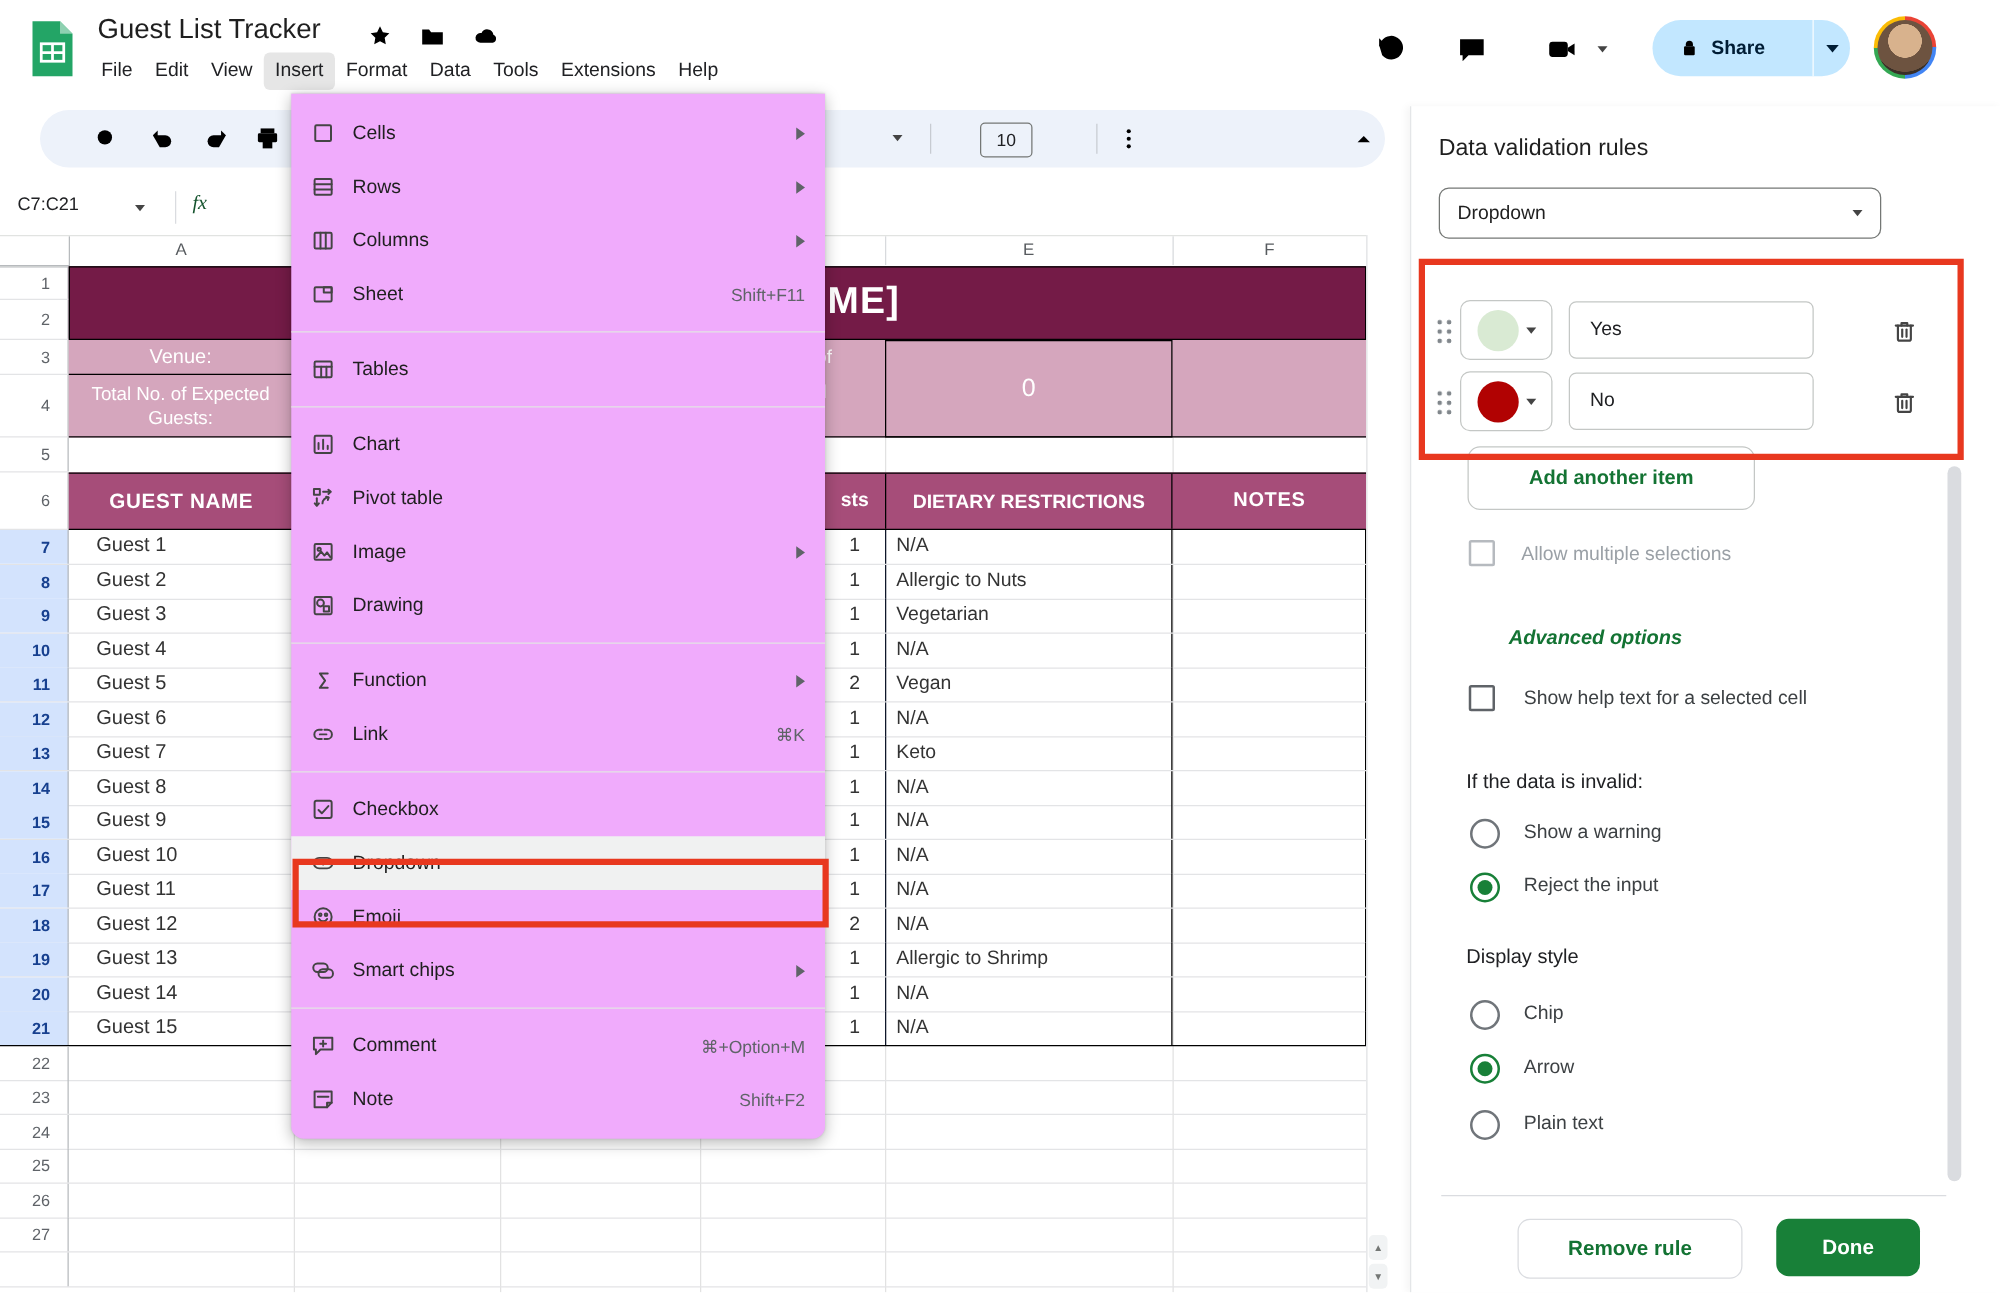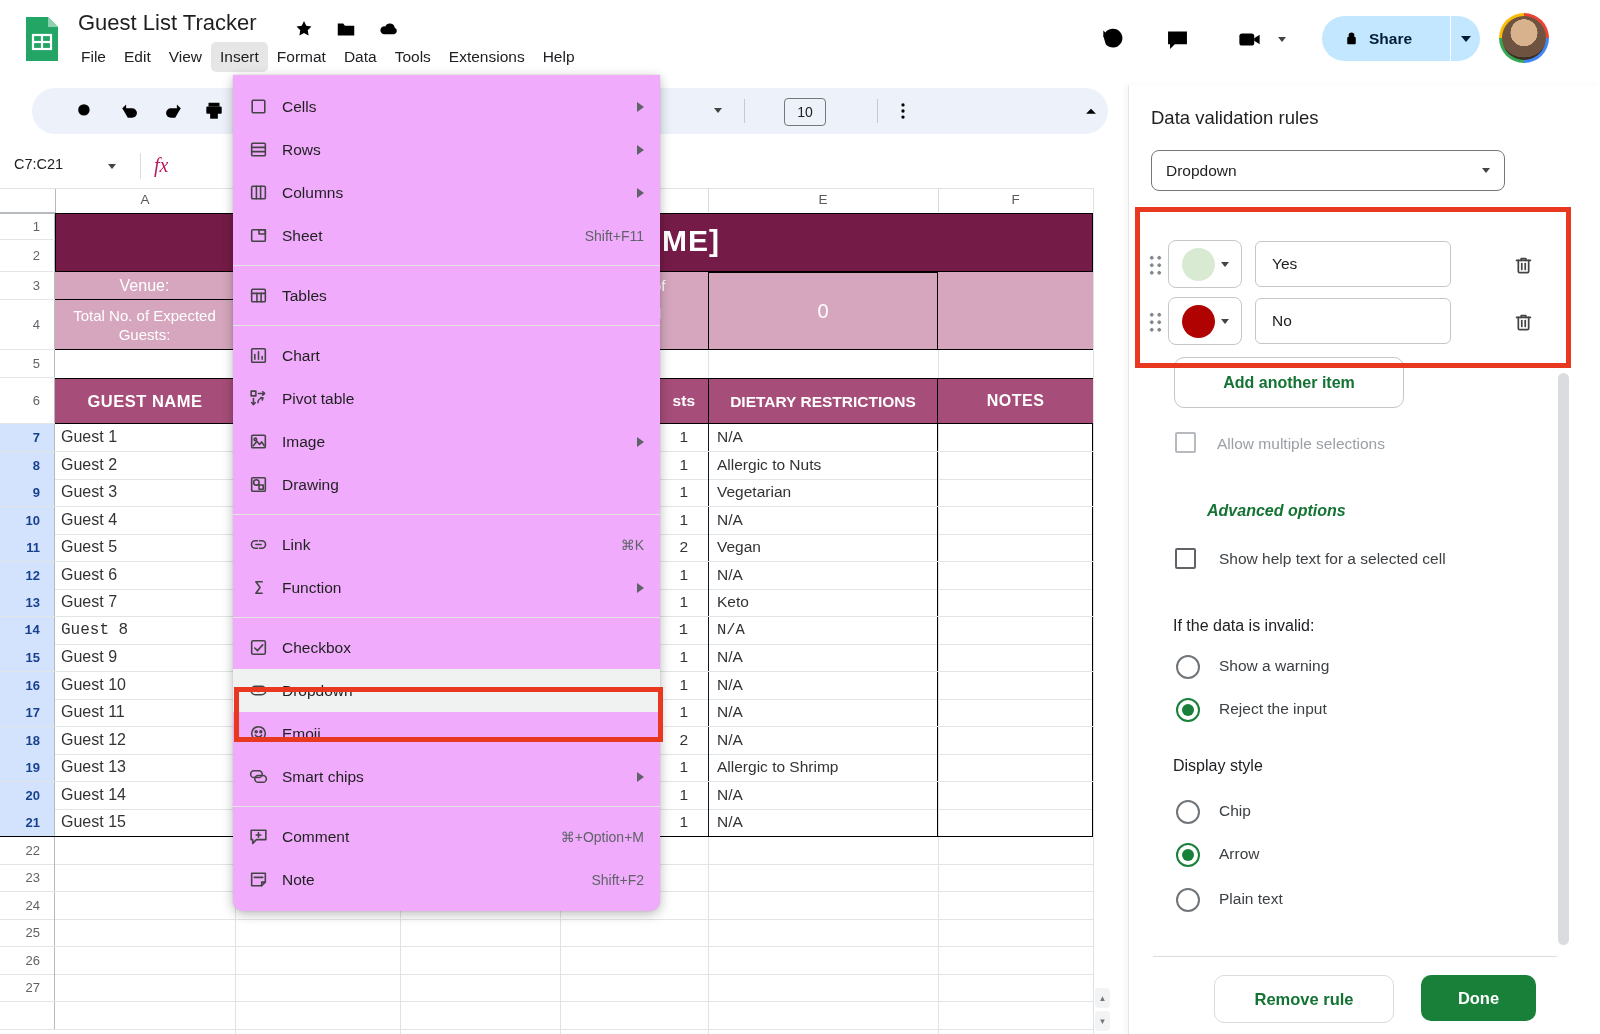--- a/index.html
+++ b/index.html
@@ -33,33 +33,33 @@
   .tb-sep{position:absolute;top:11px;width:1px;height:24px;background:#c7cbd1;}
   #font-size-box{position:absolute;left:730px;top:10px;width:40px;height:26px;border:1px solid #747775;
      border-radius:4px;text-align:center;line-height:26px;font-size:14px;color:#202124;background:#edf2fa;}
   #tb-caret{position:absolute;left:682px;top:20px;}
   .caret-sm{width:0;height:0;border-left:4.5px solid transparent;border-right:4.5px solid transparent;border-top:5.5px solid #444;}
   
   #formulabar{position:absolute;left:0;top:145px;width:1110px;height:43px;background:#fff;border-bottom:1px solid #e1e3e1;z-index:2;}
   #name-box{position:absolute;left:14px;top:11px;font-size:14.5px;color:#202124;}
   #name-caret{position:absolute;left:108px;top:19px;}
   #fb-sep{position:absolute;left:140px;top:8px;width:1px;height:26px;background:#dadce0;}
-  #fx{position:absolute;left:154px;top:9px;font-family:"Liberation Serif",serif;font-style:italic;font-size:20px;color:#be185d;}
+  #fx{position:absolute;left:154px;top:9px;font-family:"Liberation Serif",serif;font-style:italic;font-size:16px;color:#14532d;}
   
   #sheet{position:absolute;left:0;top:188px;width:1110px;height:846px;background:#fff;z-index:1;}
   .vline{position:absolute;top:0;bottom:0;width:1px;background:#e2e2e2;}
   #colhead{position:absolute;left:0;top:0;width:1093px;height:25px;background:#fff;border-bottom:1px solid #b7babd;}
   .ch{position:absolute;top:0;height:24px;line-height:24px;text-align:center;font-size:13.5px;color:#575b5f;border-right:1px solid #d8dadd;}
   #corner{position:absolute;left:0;top:0;width:55px;height:24px;background:#fff;border-right:1px solid #b7babd;border-bottom:1px solid #b7babd;z-index:2;}
   .grow{position:absolute;left:0;width:1093px;border-bottom:1px solid #e3e4e6;box-sizing:border-box;}
   .grow .rh{position:absolute;left:0;top:0;bottom:0;width:55px;box-sizing:border-box;border-right:1px solid #b7babd;
      font-size:13px;color:#5f6368;text-align:right;padding-right:14px;display:flex;align-items:center;justify-content:flex-end;}
   .grow.sel .rh{background:#d3e3fd;color:#17408f;font-weight:bold;}
   .cell{position:absolute;top:0;bottom:0;display:flex;align-items:center;box-sizing:border-box;color:#333;font-size:16px;}
-  .cA{left:55px;width:180px;padding-left:6px;}
+  .cA{left:55px;width:180px;padding-left:22px;}
   .cD{left:560px;width:148px;justify-content:flex-end;padding-right:20px;font-size:15.5px;}
   .cE{left:708px;width:230px;padding-left:8px;font-size:15.5px;}
   .cF{left:938px;width:155px;}
   .grow.data .cA{border-right:1px solid #000;}
   .grow.data .cE{border-left:1px solid #0f172a;border-right:1px solid #000;}
   .grow.data .cF{border-right:1px solid #000;}
   .grow.blast{border-bottom:1px solid #000;}
   
   #band{position:absolute;left:55px;top:25px;width:1038px;height:59px;background:#741b47;border:1px solid #000;box-sizing:border-box;z-index:2;}
   #band .frag{position:absolute;left:606px;top:10px;color:#fff;font-weight:800;font-size:30px;letter-spacing:1px;}
@@ -381,21 +381,21 @@
   </div>
 
   <div class="grow sel data" style="top: 401px; height: 27.5px;">
     <div class="rh">13</div>
     <div class="cell cA">Guest 7</div>
     <div class="cell cD">1</div>
     <div class="cell cE">Keto</div>
     <div class="cell cF"></div>
   </div>
 
-  <div class="grow sel data" style="top: 429px; height: 27.5px; font-family: Liberation Mono, monospace;">
+  <div class="grow sel data" style="top: 429px; height: 27.5px;">
     <div class="rh">14</div>
     <div class="cell cA">Guest 8</div>
     <div class="cell cD">1</div>
     <div class="cell cE">N/A</div>
     <div class="cell cF"></div>
   </div>
 
   <div class="grow sel data" style="top: 456px; height: 27.5px;">
     <div class="rh">15</div>
     <div class="cell cA">Guest 9</div>
@@ -696,32 +696,32 @@
   <div class="mi">
     <svg class="mic ic">
             <use href="#i-drawing"></use>
           </svg>
     <span class="mi-label">Drawing</span>
     <span class="mi-right"></span>
   </div>
 <div class="m-div"></div>
   <div class="mi">
     <svg class="mic ic">
+            <use href="#i-function"></use>
+          </svg>
+    <span class="mi-label">Function</span>
+    <span class="mi-right arr"></span>
+  </div>
+
+  <div class="mi">
+    <svg class="mic ic">
             <use href="#i-link"></use>
           </svg>
     <span class="mi-label">Link</span>
     <span class="mi-right">⌘K</span>
-  </div>
-
-  <div class="mi">
-    <svg class="mic ic">
-            <use href="#i-function"></use>
-          </svg>
-    <span class="mi-label">Function</span>
-    <span class="mi-right arr"></span>
   </div>
 <div class="m-div"></div>
   <div class="mi">
     <svg class="mic ic">
             <use href="#i-checkbox"></use>
           </svg>
     <span class="mi-label">Checkbox</span>
     <span class="mi-right"></span>
   </div>
 

